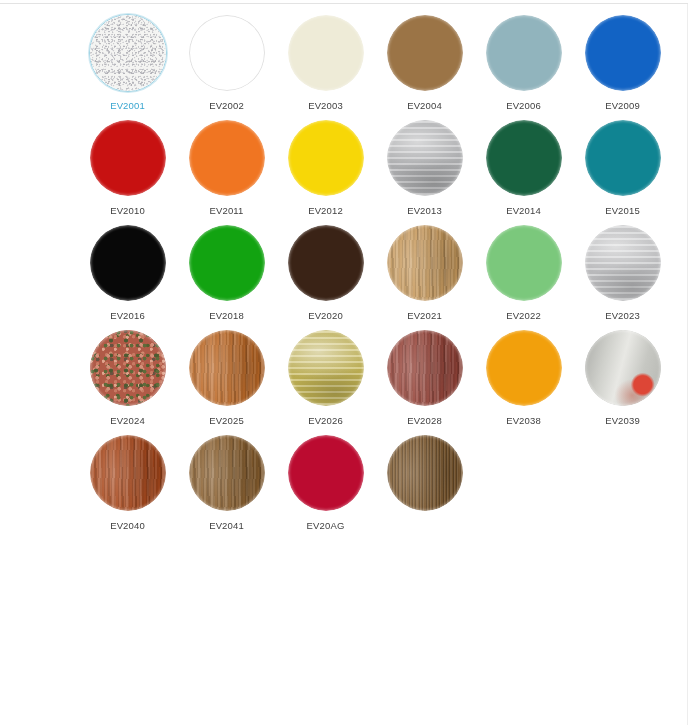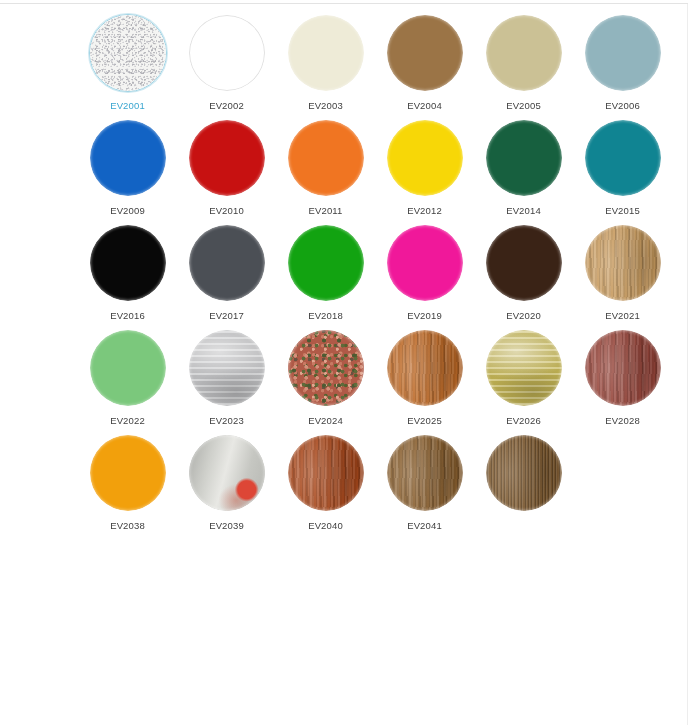--- a/index.html
+++ b/index.html
@@ -252,27 +252,20 @@
       </div>
       <div class="swatch-cell">
         <div class="swatch-disc-wrap">
           <div class="swatch-disc" style="background: rgb(155, 116, 70);"></div>
           <div class="halo"></div>
         </div>
         <div class="swatch-label">EV2004</div>
       </div>
       <div class="swatch-cell">
         <div class="swatch-disc-wrap">
-          <div class="swatch-disc" style="background: rgb(203, 193, 149);"></div>
-          <div class="halo"></div>
-        </div>
-        <div class="swatch-label">EV2005</div>
-      </div>
-      <div class="swatch-cell">
-        <div class="swatch-disc-wrap">
           <div class="swatch-disc" style="background: rgb(145, 180, 189);"></div>
           <div class="halo"></div>
         </div>
         <div class="swatch-label">EV2006</div>
       </div>
       <div class="swatch-cell">
         <div class="swatch-disc-wrap">
           <div class="swatch-disc" style="background: rgb(18, 99, 196);"></div>
           <div class="halo"></div>
         </div>
@@ -294,20 +287,29 @@
       </div>
       <div class="swatch-cell">
         <div class="swatch-disc-wrap">
           <div class="swatch-disc" style="background: rgb(247, 215, 7);"></div>
           <div class="halo"></div>
         </div>
         <div class="swatch-label">EV2012</div>
       </div>
       <div class="swatch-cell">
         <div class="swatch-disc-wrap">
+          <div class="swatch-disc" style="background: rgb(180, 181, 183);"></div>
+          <div class="tex tex-brushed"></div>
+          <div class="tex tex-brushed-sheen"></div>
+          <div class="halo"></div>
+        </div>
+        <div class="swatch-label">EV2013</div>
+      </div>
+      <div class="swatch-cell">
+        <div class="swatch-disc-wrap">
           <div class="swatch-disc" style="background: rgb(23, 96, 63);"></div>
           <div class="halo"></div>
         </div>
         <div class="swatch-label">EV2014</div>
       </div>
       <div class="swatch-cell">
         <div class="swatch-disc-wrap">
           <div class="swatch-disc" style="background: rgb(16, 132, 146);"></div>
           <div class="halo"></div>
         </div>
@@ -315,38 +317,24 @@
       </div>
       <div class="swatch-cell">
         <div class="swatch-disc-wrap">
           <div class="swatch-disc" style="background: rgb(8, 8, 8);"></div>
           <div class="halo"></div>
         </div>
         <div class="swatch-label">EV2016</div>
       </div>
       <div class="swatch-cell">
         <div class="swatch-disc-wrap">
-          <div class="swatch-disc" style="background: rgb(75, 79, 85);"></div>
-          <div class="halo"></div>
-        </div>
-        <div class="swatch-label">EV2017</div>
-      </div>
-      <div class="swatch-cell">
-        <div class="swatch-disc-wrap">
           <div class="swatch-disc" style="background: rgb(18, 163, 17);"></div>
           <div class="halo"></div>
         </div>
         <div class="swatch-label">EV2018</div>
-      </div>
-      <div class="swatch-cell">
-        <div class="swatch-disc-wrap">
-          <div class="swatch-disc" style="background: rgb(240, 24, 154);"></div>
-          <div class="halo"></div>
-        </div>
-        <div class="swatch-label">EV2019</div>
       </div>
       <div class="swatch-cell">
         <div class="swatch-disc-wrap">
           <div class="swatch-disc" style="background: rgb(58, 35, 22);"></div>
           <div class="halo"></div>
         </div>
         <div class="swatch-label">EV2020</div>
       </div>
       <div class="swatch-cell">
         <div class="swatch-disc-wrap">
@@ -436,20 +424,27 @@
         <div class="swatch-disc-wrap">
           <div class="swatch-disc" style="background: rgb(138, 96, 48);"></div>
           <div class="tex tex-wood"></div>
           <div class="tex tex-wood-soft"></div>
           <div class="halo"></div>
         </div>
         <div class="swatch-label">EV2041</div>
       </div>
       <div class="swatch-cell">
         <div class="swatch-disc-wrap">
+          <div class="swatch-disc" style="background: rgb(187, 11, 48);"></div>
+          <div class="halo"></div>
+        </div>
+        <div class="swatch-label">EV20AG</div>
+      </div>
+      <div class="swatch-cell">
+        <div class="swatch-disc-wrap">
           <div class="swatch-disc" style="background: rgb(125, 90, 49);"></div>
           <div class="tex tex-wood-fine"></div>
           <div class="tex tex-wood-soft"></div>
           <div class="halo"></div>
         </div>
       </div>
     </div>
 </div>
 
 </body></html>

